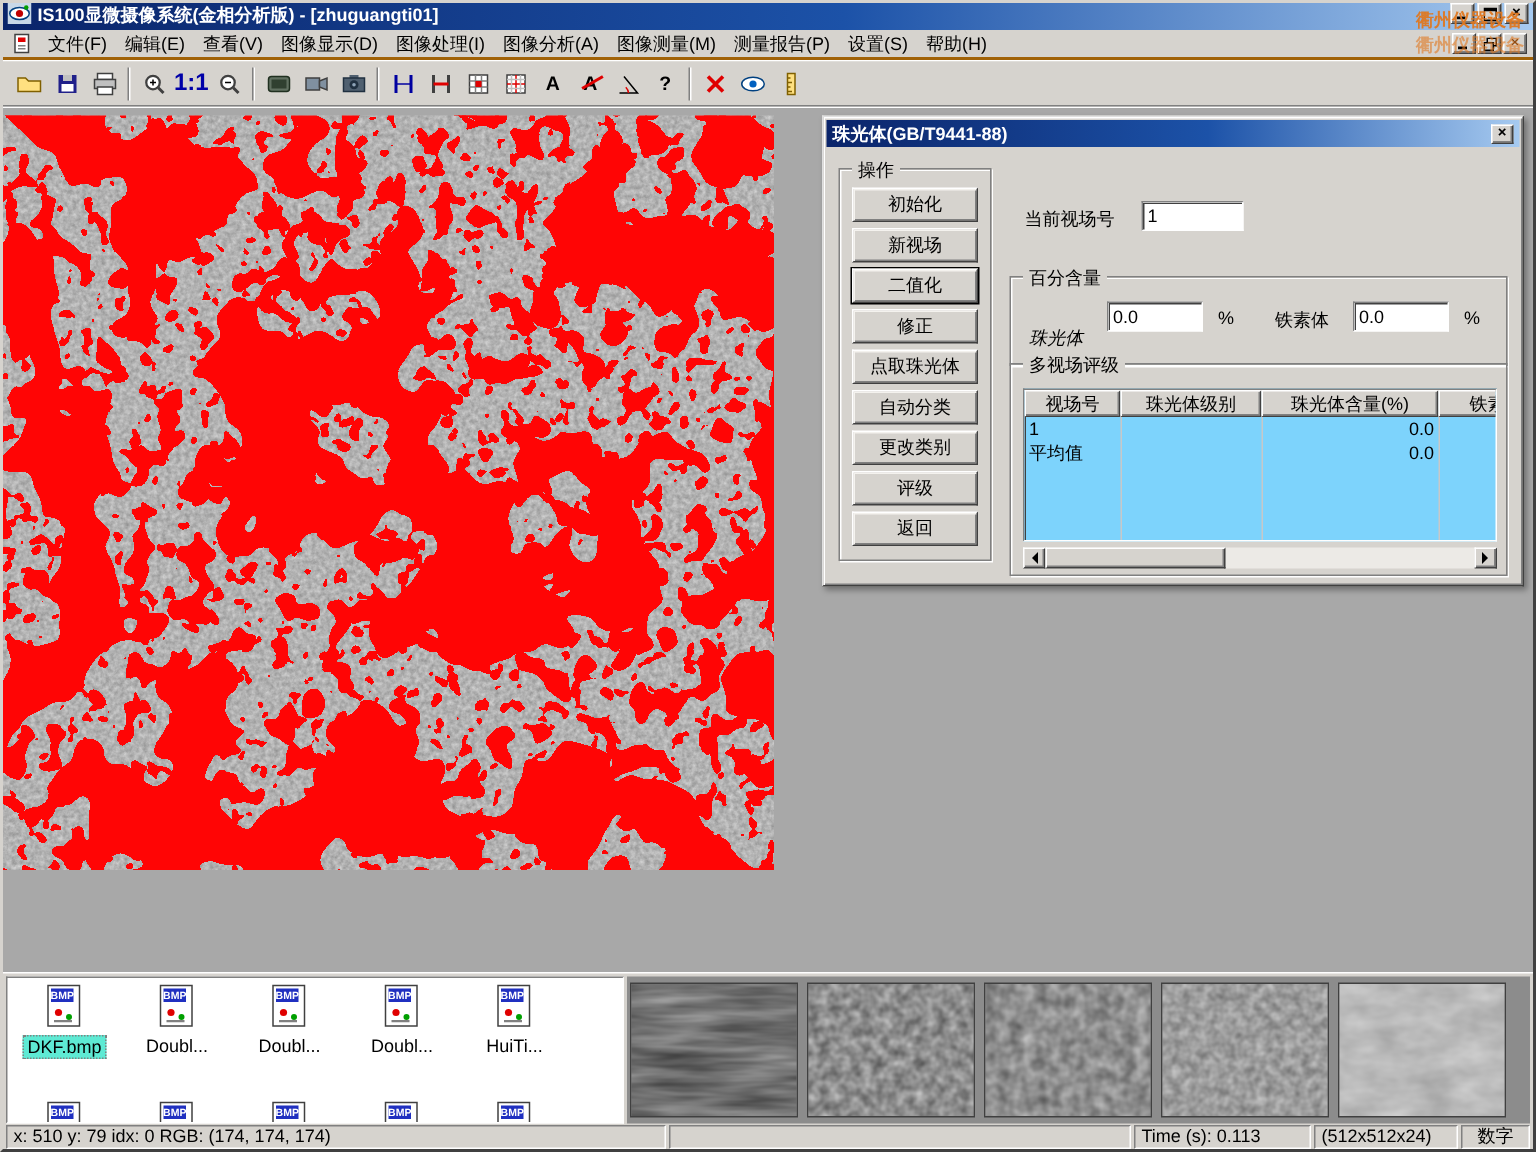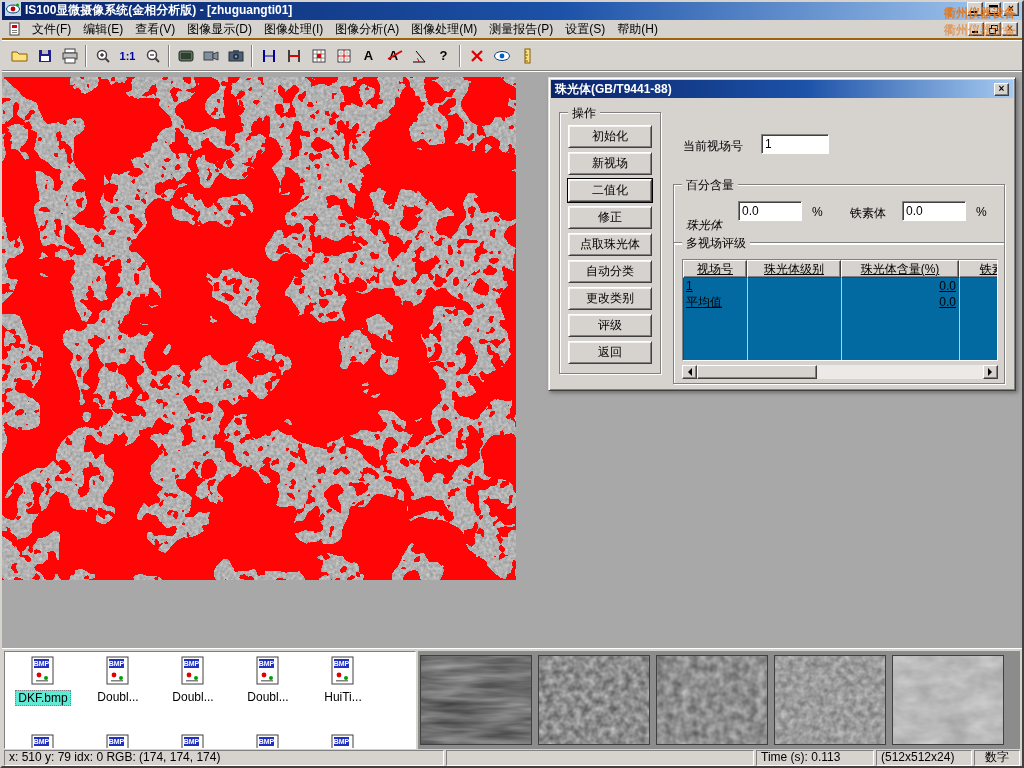--- a/index.html
+++ b/index.html
@@ -16,40 +16,40 @@
   
   .menubar{position:absolute;left:0;top:18px;right:0;height:20px;background:#d6d3ce;display:flex;align-items:center;padding:0 2px;border-bottom:2px solid #a16207;box-shadow:0 1px 0 #fff;}
   .mdiicon{width:16px;height:14px;margin:0 3px;}
   .menu-item{padding:2px 6px;color:#000;white-space:nowrap;}
   .childbtns{margin-left:auto;display:flex;gap:1px;margin-right:2px;}
 
   
   .toolbar{position:absolute;left:0;top:39px;right:0;height:30px;background:#d6d3ce;display:flex;align-items:center;padding-left:5px;border-bottom:1px solid #808080;box-shadow:0 1px 0 #fff;}
   .tbtn{width:25px;height:25px;display:flex;align-items:center;justify-content:center;background:#d6d3ce;flex:0 0 auto;}
   .tsep{width:2px;height:22px;border-left:1px solid #808080;border-right:1px solid #fff;margin:0 3px;flex:0 0 auto;}
-  .glyph-blue{color:#0000a8;font-weight:bold;font-size:11px;}
+  .glyph-blue{color:#0000a8;font-weight:bold;font-size:16px;}
   .glyph-black{color:#000;font-weight:bold;font-size:13px;}
   .slashwrap{position:relative;display:inline-block;}
   .slashwrap .rslash{position:absolute;left:-2px;top:6px;width:16px;height:2px;background:#e00000;transform:rotate(-30deg);}
 
   
   .workspace{position:absolute;left:0;top:70px;right:0;height:576px;background:#a8a8a8;overflow:hidden;}
   .micrograph{position:absolute;left:0;top:5px;width:514px;height:503px;}
 
   
   .dialog{position:absolute;left:546px;top:5px;width:468px;height:314px;background:#d6d3ce;border:1px solid;border-color:#dfdfdf #404040 #404040 #dfdfdf;box-shadow:inset 1px 1px 0 #fff,inset -1px -1px 0 #808080,2px 2px 4px rgba(0,0,0,.35);}
   .dtitle{position:absolute;left:2px;top:2px;right:2px;height:18px;background:linear-gradient(90deg,#0a246a,#1c52a8 55%,#a6caf0);color:#fff;font-weight:bold;display:flex;align-items:center;padding:0 4px;}
   .dclose{margin-left:auto;width:15px;height:13px;background:#d6d3ce;border:1px solid;border-color:#fff #404040 #404040 #fff;box-shadow:inset -1px -1px 0 #808080;display:flex;align-items:center;justify-content:center;font-size:10px;color:#000;font-weight:bold;line-height:1;}
   .group{position:absolute;border:1px solid #808080;box-shadow:inset 1px 1px 0 #fff,1px 1px 0 #fff;}
   .glegend{position:absolute;top:-8px;left:8px;background:#d6d3ce;padding:0 4px;white-space:nowrap;}
   .opsbtn{display:block;width:84px;height:23px;margin:0 auto 4px auto;background:#d6d3ce;border:1px solid;border-color:#fff #404040 #404040 #fff;box-shadow:inset 1px 1px 0 #f4f2ee,inset -1px -1px 0 #808080;font-size:12px;color:#000;text-align:center;line-height:21px;}
   .opsbtn.default{box-shadow:0 0 0 1px #000,inset 1px 1px 0 #f4f2ee,inset -1px -1px 0 #808080;}
   .dlabel{position:absolute;white-space:nowrap;color:#000;}
   .field{position:absolute;background:#fff;border:1px solid;border-color:#808080 #fff #fff #808080;box-shadow:inset 1px 1px 0 #404040;font-size:12px;padding:1px 3px;color:#000;outline:none;}
-  .tablewrap{position:absolute;left:8px;top:16px;width:316px;height:102px;background:#0369a1;border:1px solid;border-color:#808080 #fff #fff #808080;box-shadow:inset 1px 1px 0 #404040;overflow:hidden;text-decoration:underline;}
+  .tablewrap{position:absolute;left:8px;top:16px;width:316px;height:102px;background:#7dd3fc;border:1px solid;border-color:#808080 #fff #fff #808080;box-shadow:inset 1px 1px 0 #404040;overflow:hidden;}
   .thead{display:flex;height:18px;}
   .th{flex:0 0 auto;background:#d6d3ce;border:1px solid;border-color:#fff #404040 #404040 #fff;box-shadow:inset -1px -1px 0 #808080;text-align:center;font-size:12px;line-height:16px;overflow:hidden;white-space:nowrap;}
   .tbody{position:relative;height:84px;}
   .vline{position:absolute;top:0;bottom:0;width:1px;background:#c8c8c8;}
   .trow{display:flex;height:16px;position:relative;}
   .td{flex:0 0 auto;font-size:12px;line-height:16px;white-space:nowrap;overflow:hidden;padding:0 3px;}
   .td.num{text-align:right;}
   .hscroll{position:absolute;left:8px;top:122px;width:316px;height:14px;background:#eceae6;display:flex;}
   .sarrow{width:15px;height:14px;background:#d6d3ce;border:1px solid;border-color:#fff #404040 #404040 #fff;box-shadow:inset -1px -1px 0 #808080;display:flex;align-items:center;justify-content:center;flex:0 0 auto;}
   .tri-l{width:0;height:0;border:4px solid transparent;border-right-color:#000;margin-left:-3px;}
@@ -156,21 +156,21 @@
         <rect x="4" y="3" width="5" height="3" fill="#e00000"></rect>
         <rect x="4" y="8" width="5" height="1" fill="#808080"></rect>
         <rect x="4" y="10" width="5" height="1" fill="#808080"></rect>
     </svg>
     <span class="menu-item">文件(F)</span>
     <span class="menu-item">编辑(E)</span>
     <span class="menu-item">查看(V)</span>
     <span class="menu-item">图像显示(D)</span>
     <span class="menu-item">图像处理(I)</span>
     <span class="menu-item">图像分析(A)</span>
-    <span class="menu-item">图像处理(M)</span>
+    <span class="menu-item">图像测量(M)</span>
     <span class="menu-item">测量报告(P)</span>
     <span class="menu-item">设置(S)</span>
     <span class="menu-item">帮助(H)</span>
     <span class="childbtns">
       <span class="wbtn">
           <svg width="8" height="8">
             <rect x="0" y="6" width="6" height="2" fill="#000"></rect>
           </svg>
         </span>
       <span class="wbtn">

